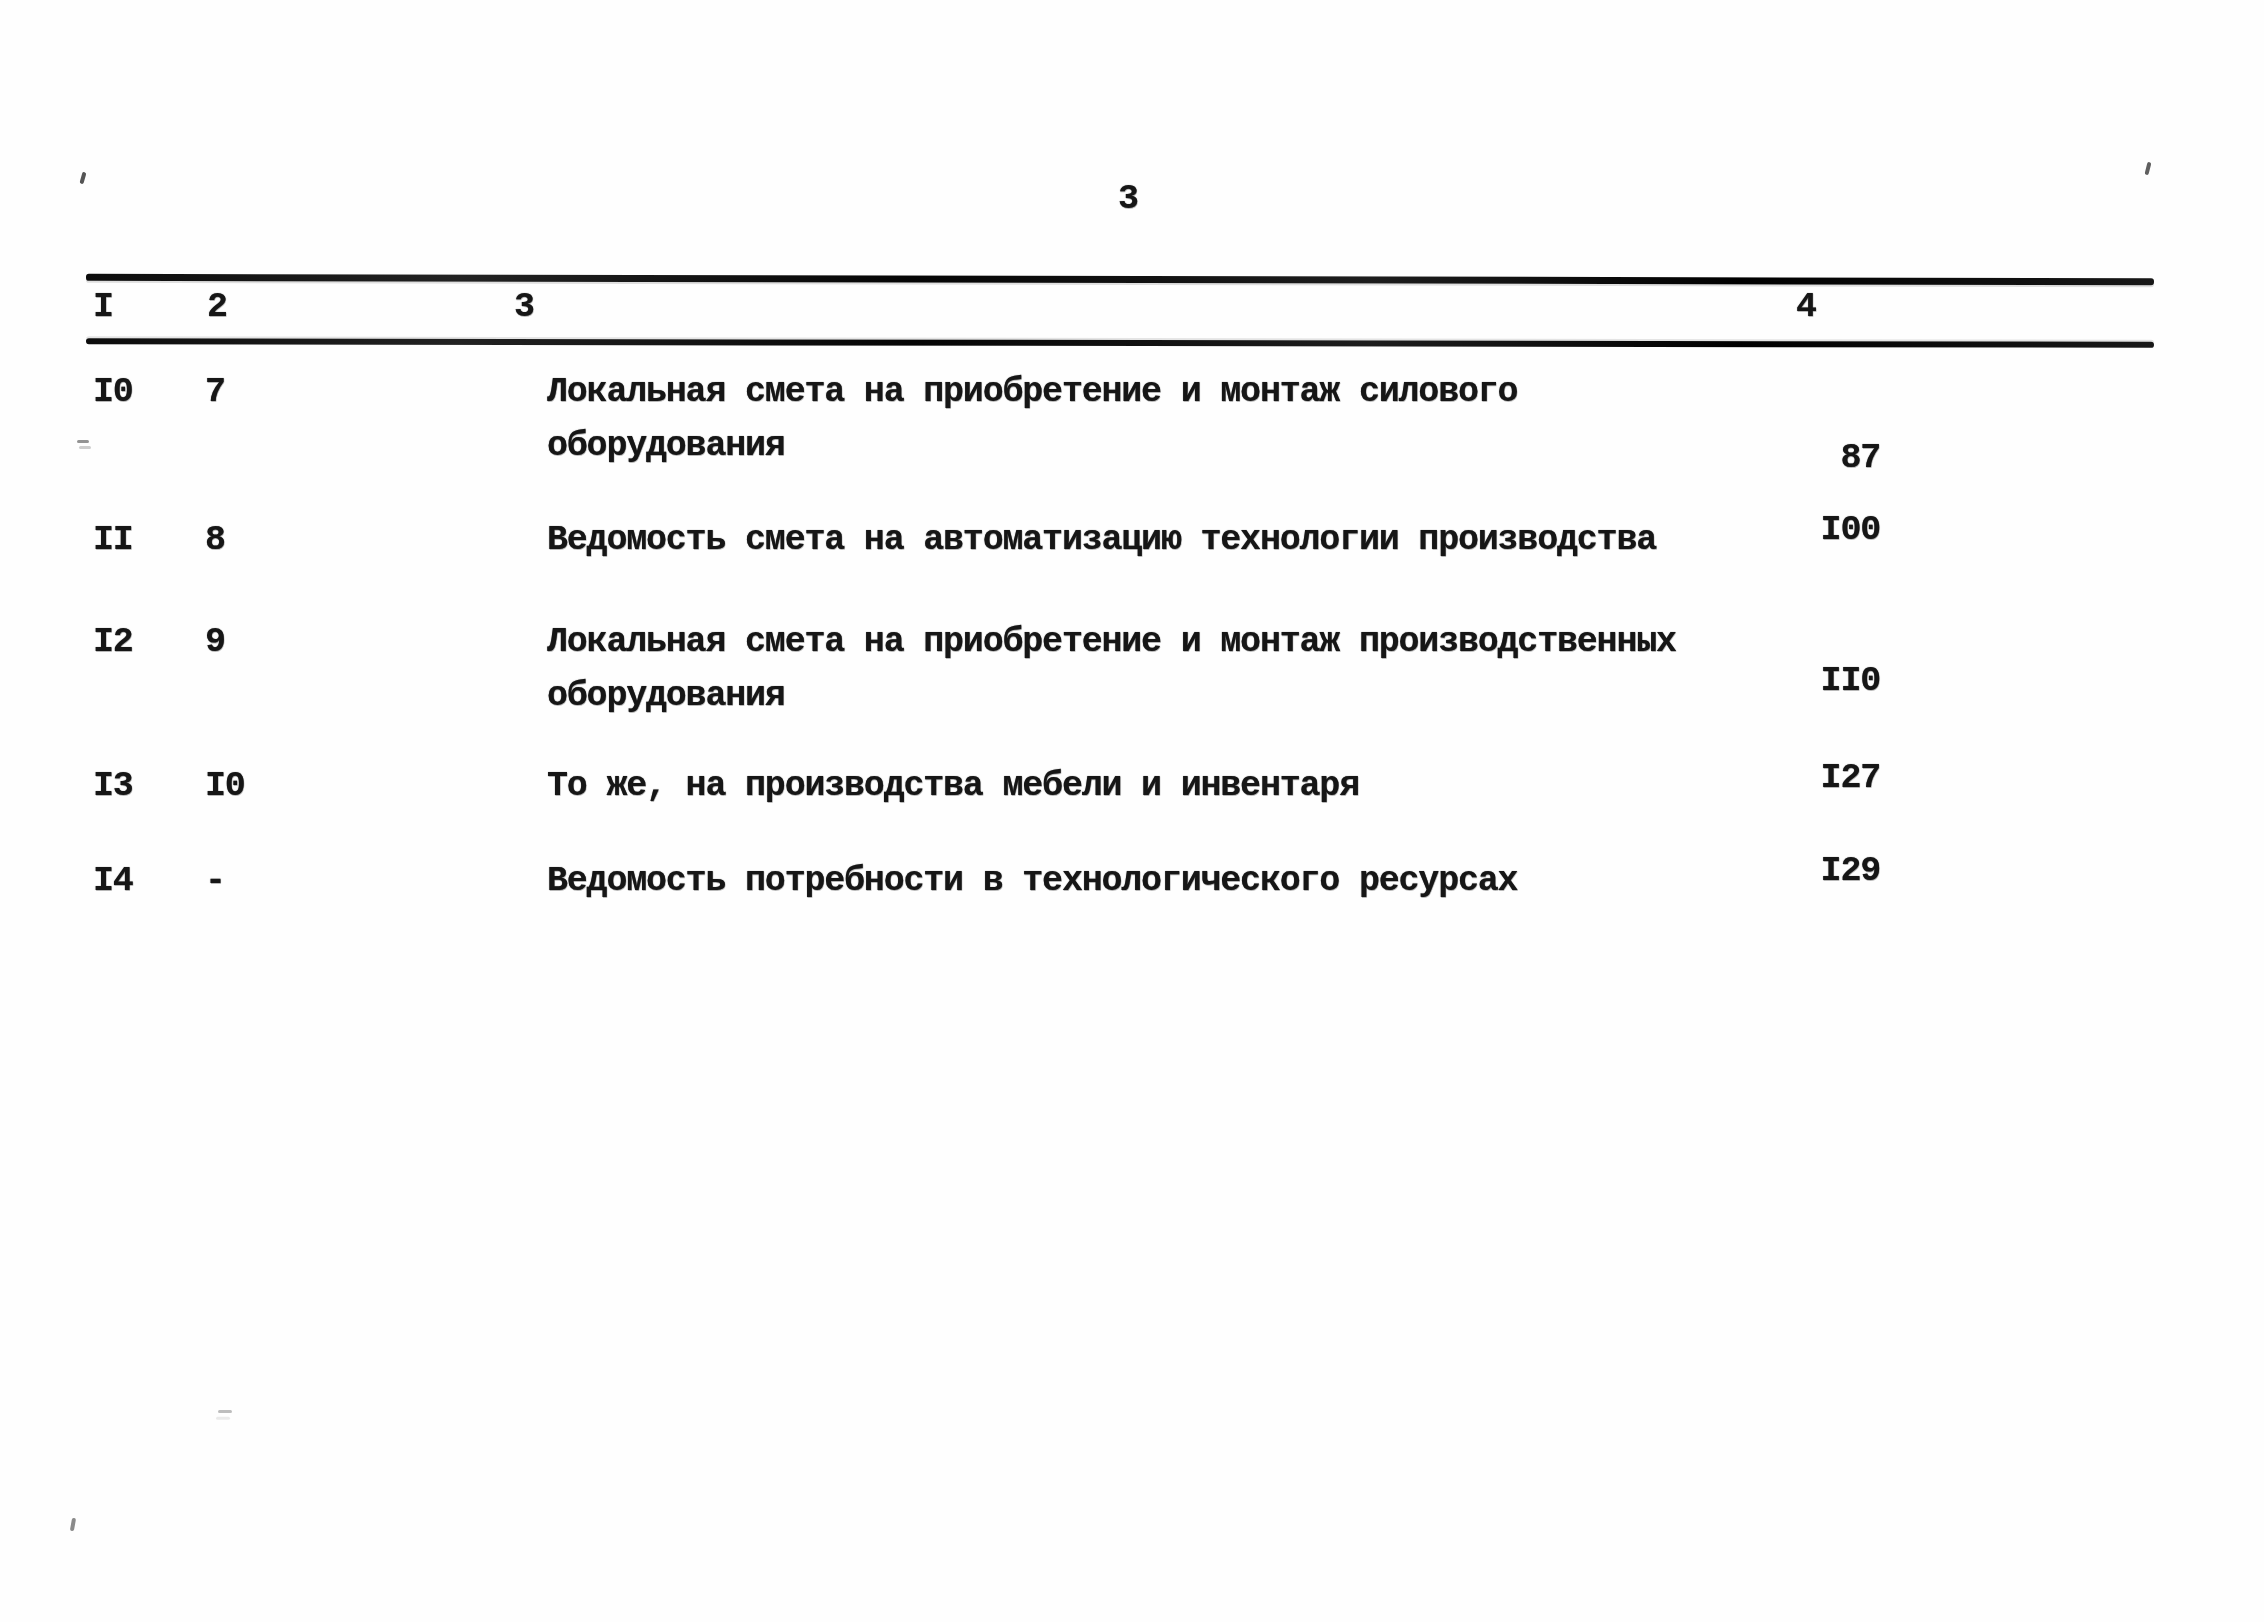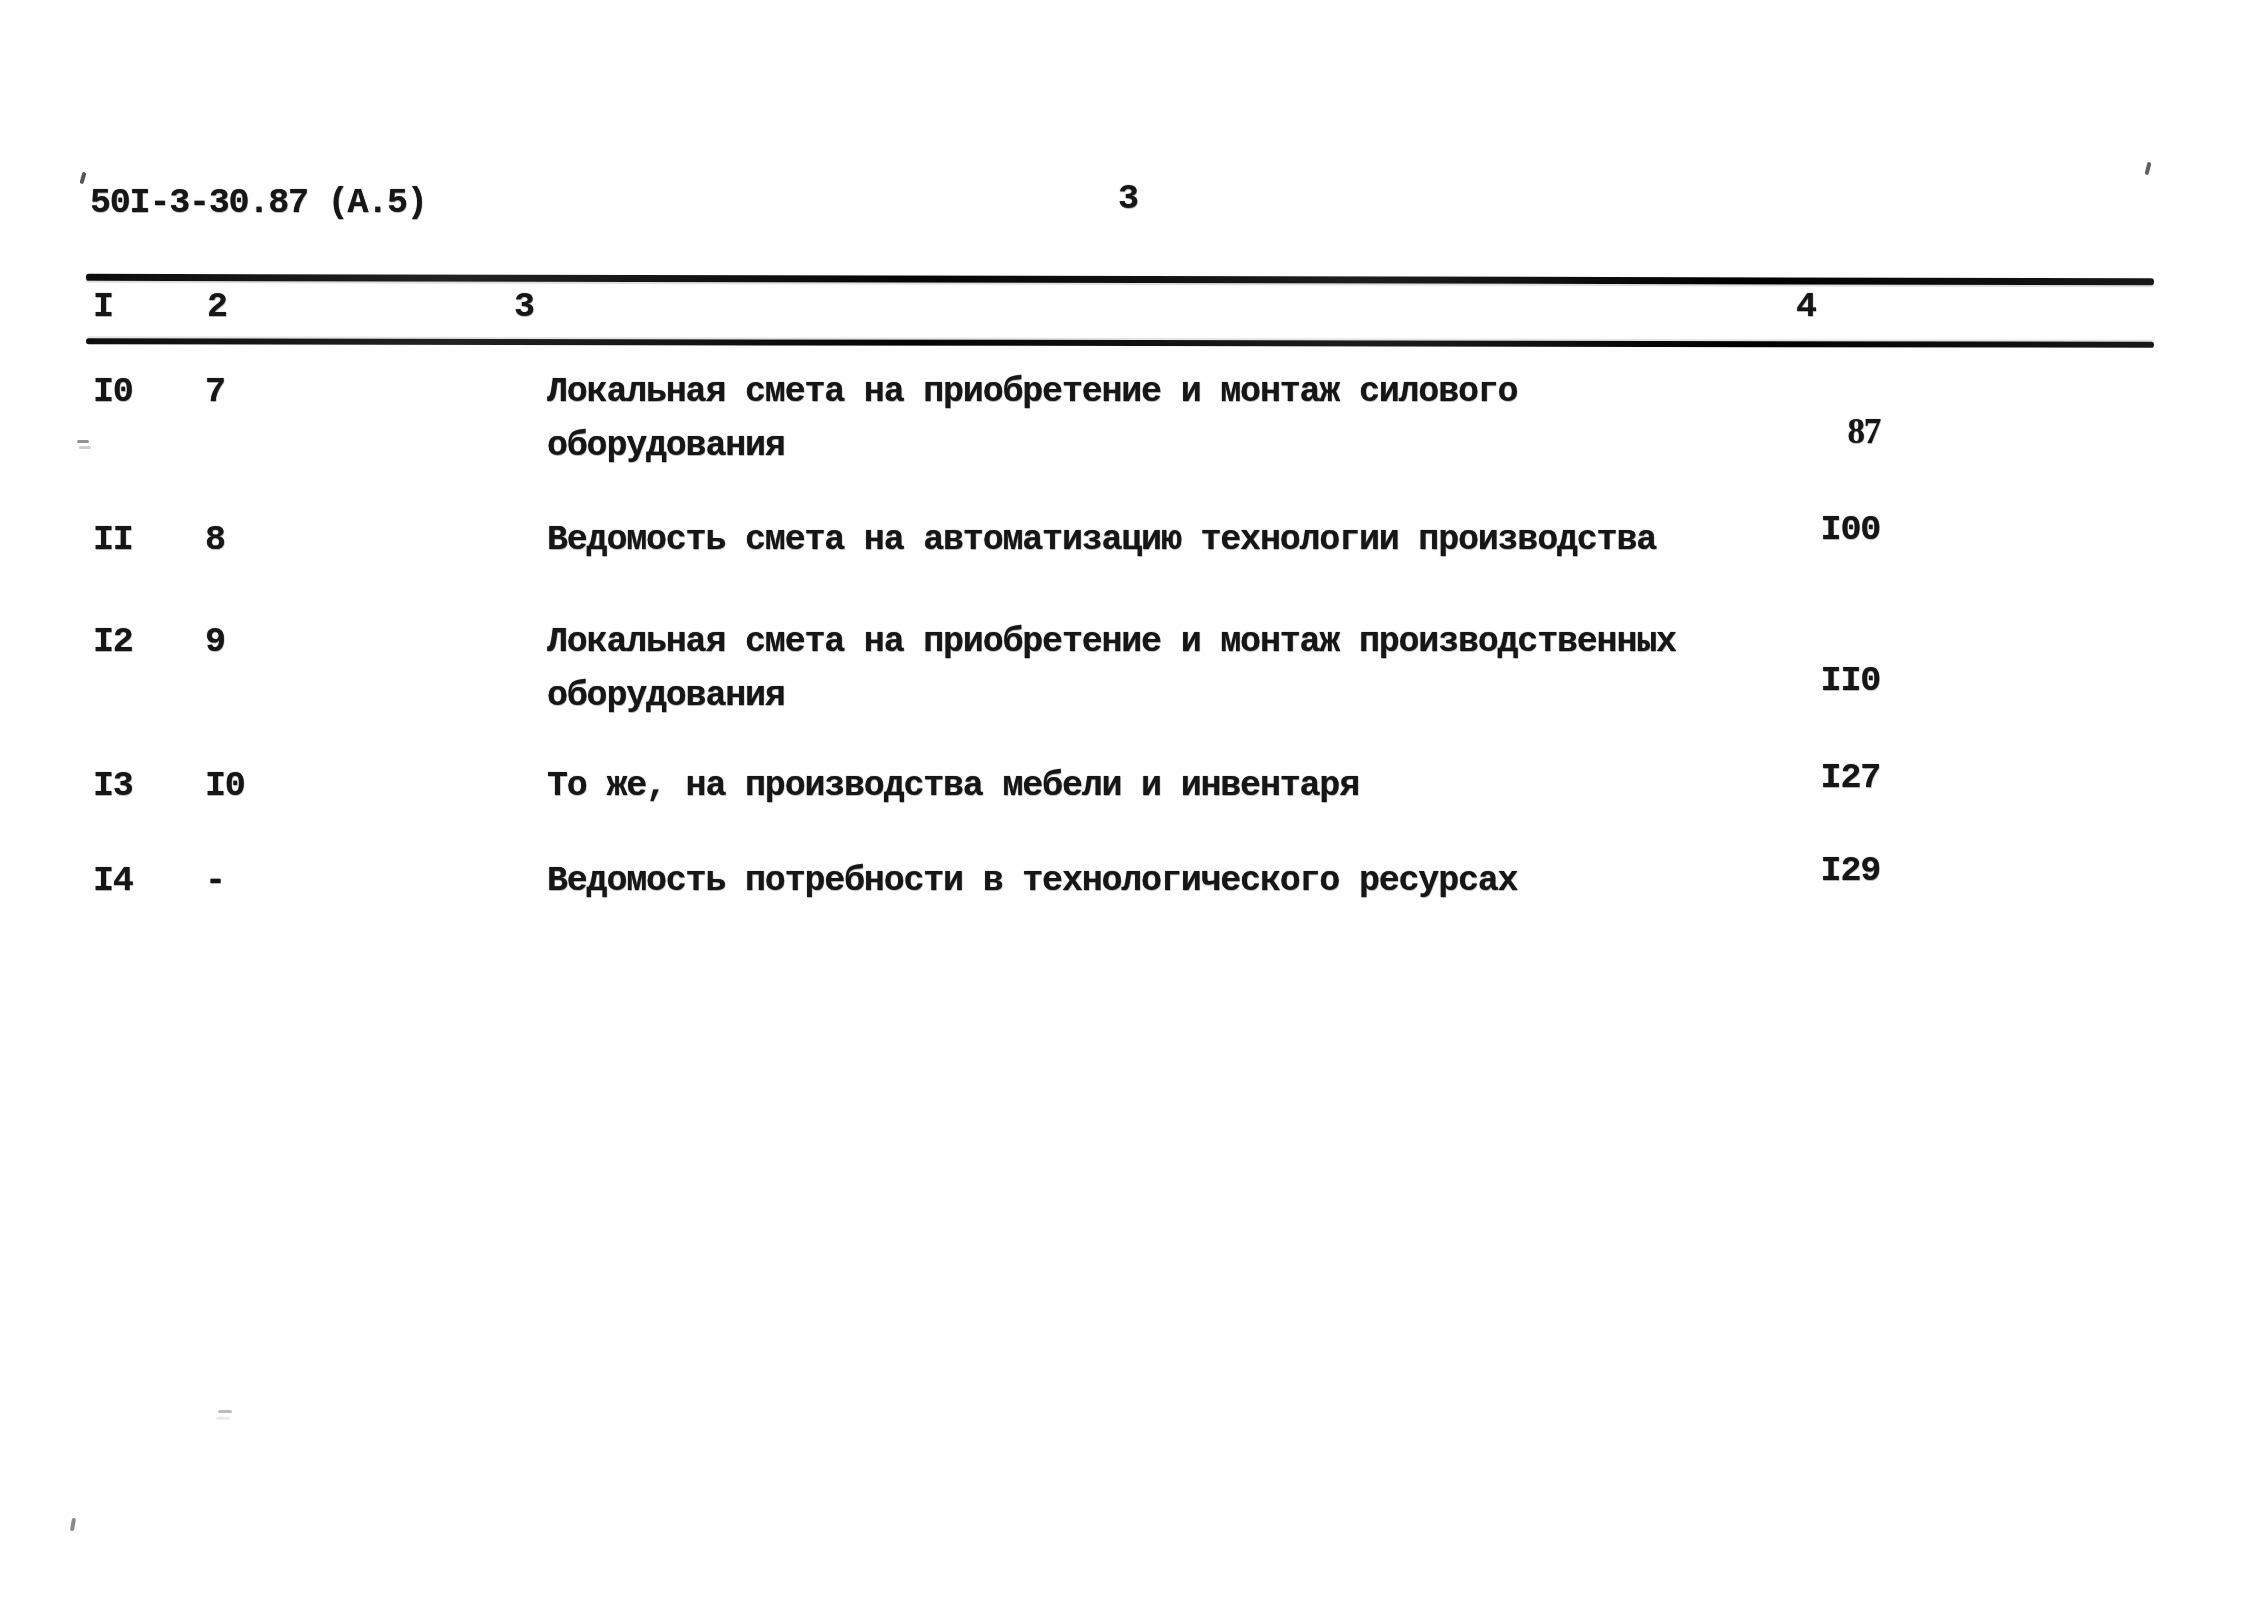--- a/index.html
+++ b/index.html
@@ -46,21 +46,21 @@
   .col-h3 { left: 514px;  top: 280px; }
   .col-h4 { left: 1796px; top: 280px; }
 
   
   .row { position: absolute; left: 0; width: 2265px; }
   .row .c1 { position: absolute; left: 93px;  top: 0; width: 107px; }
   .row .c2 { position: absolute; left: 205px; top: 0; width: 127px; }
   .row .c3 { position: absolute; left: 515px; top: 0; width: 1209px; margin-left: 32px; }
   .row .c4 { position: absolute; left: 1697px; width: 183px; text-align: right; }
 
-  .row-1 { top: 365px; }  .row-1 .c4 { top: 40px; font-family: Liberation Serif, serif; }
+  .row-1 { top: 365px; }  .row-1 .c4 { top: 66px; }
   .row-2 { top: 513px; }  .row-2 .c4 { top: -9.8px; }
   .row-3 { top: 615px; }  .row-3 .c4 { top: 39px; font-family: Liberation Mono, monospace; }
   .row-4 { top: 759px; }  .row-4 .c4 { top: -7.8px; font-family: Liberation Mono, monospace; }
   .row-5 { top: 854px; }  .row-5 .c4 { top: -9.8px; }
 
   
   .speck {
     position: absolute;
     background: #2a2a2a;
     border-radius: 2px;
@@ -71,21 +71,20 @@
              box-shadow: 2px 5.9px 0 rgba(40,40,40,0.45); }
   .speck-d { left: 218px;  top: 1410px; width: 13.7px; height: 2.9px;  opacity: .3;
              box-shadow: -2px 6.8px 0 rgba(40,40,40,0.3); }
   .speck-e { left: 71px;   top: 1518px; width: 3.9px;  height: 12.7px; transform: rotate(10deg); opacity: .55; }
 </style>
 </head>
 <body>
 
 <div class="page">
 
-  <div class="txt doc-code">50І-3-30.87  (А.5)</div>
   <div class="txt page-num">3</div>
 
   <div class="rule rule-top"></div>
   <div class="rule rule-mid"></div>
 
   <div class="txt col-h1">І</div>
   <div class="txt col-h2">2</div>
   <div class="txt col-h3">3</div>
   <div class="txt col-h4">4</div>
 

